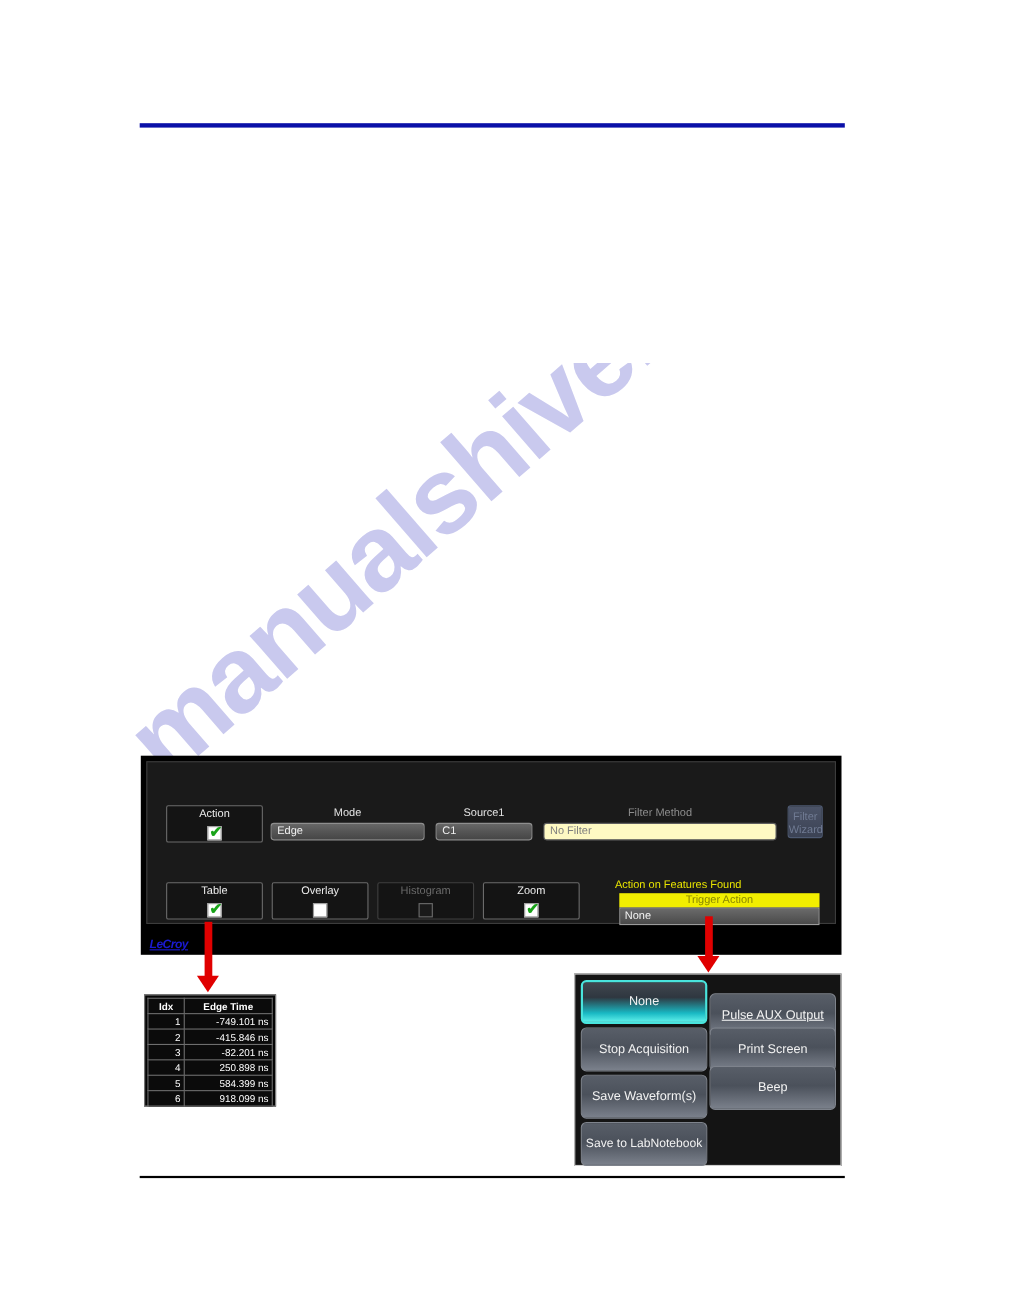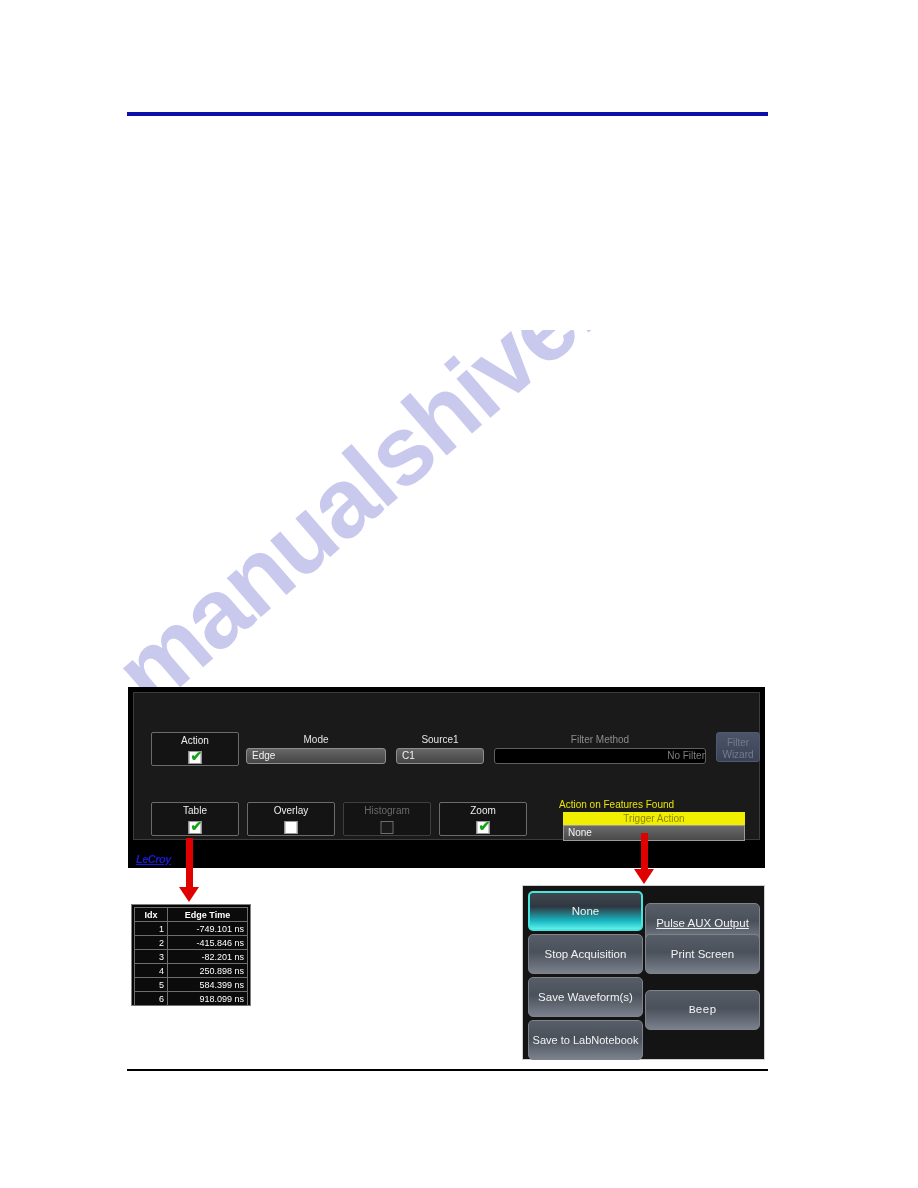--- a/index.html
+++ b/index.html
@@ -181,24 +181,23 @@
     border-radius: 3px;
     background: linear-gradient(180deg,#676767 0%,#555555 50%,#464646 100%);
     color: #f2f2f2;
     font-size: 10px;
     line-height: 14px;
     padding-left: 5px;
     overflow: hidden;
     white-space: nowrap;
   }
   .field.empty {
-    background: #000000;
+    background: #fef9c3;
     border-color: #5f5f5f;
     color: #7e7e7e;
-    text-align: right;
   }
 
   
   .wizard-btn {
     position: absolute;
     box-sizing: border-box;
     border: 1px solid #4e5a72;
     border-radius: 3px;
     background: linear-gradient(180deg,#4c5468 0%,#3b4254 100%);
     color: #707b93;
@@ -359,21 +358,21 @@
 
     <div class="caption" style="left:112px; top:41px; width:140px;">Mode</div>
     <div class="field" style="left:112px; top:55px; width:140px;">Edge</div>
 
     <div class="caption" style="left:262px; top:41px; width:88px;">Source1</div>
     <div class="field" style="left:262px; top:55px; width:88px;">C1</div>
 
     <div class="caption dim" style="left:360px; top:41px; width:212px;">Filter Method</div>
     <div class="field empty" style="left:360px; top:55px; width:212px;">No Filter</div>
 
-    <div class="wizard-btn" style="left:582px; top:39px; width:44px; height:30px;">
+    <div class="wizard-btn" style="left:582px; top:39px; width:32px; height:30px;">
       <div>Filter</div>
       <div>Wizard</div>
     </div>
 
     <div class="group-box" style="left:17px; top:109px; width:88px; height:34px;">
       <div class="g-label">Table</div>
       <div class="cbox">
         <span class="tick">✔</span>
       </div>
     </div>
@@ -455,16 +454,16 @@
 </div>
 
 <div id="action-panel">
   <div class="act-btn selected" style="left:5px; top:5px;">None</div>
   <div class="act-btn" style="left:122px; top:17px;text-decoration:underline;">Pulse AUX Output</div>
 
   <div class="act-btn" style="left:5px; top:48px;">Stop Acquisition</div>
   <div class="act-btn" style="left:122px; top:48px;">Print Screen</div>
 
   <div class="act-btn" style="left:5px; top:91px;">Save Waveform(s)</div>
-  <div class="act-btn" style="left:122px; top:104px;font-family:Liberation Mono, monospace;">Beep</div>
+  <div class="act-btn" style="left:122px; top:83px;">Beep</div>
 
   <div class="act-btn" style="left:5px; top:134px; font-size:11px;">Save to LabNotebook</div>
 </div>
 
 </body></html>

